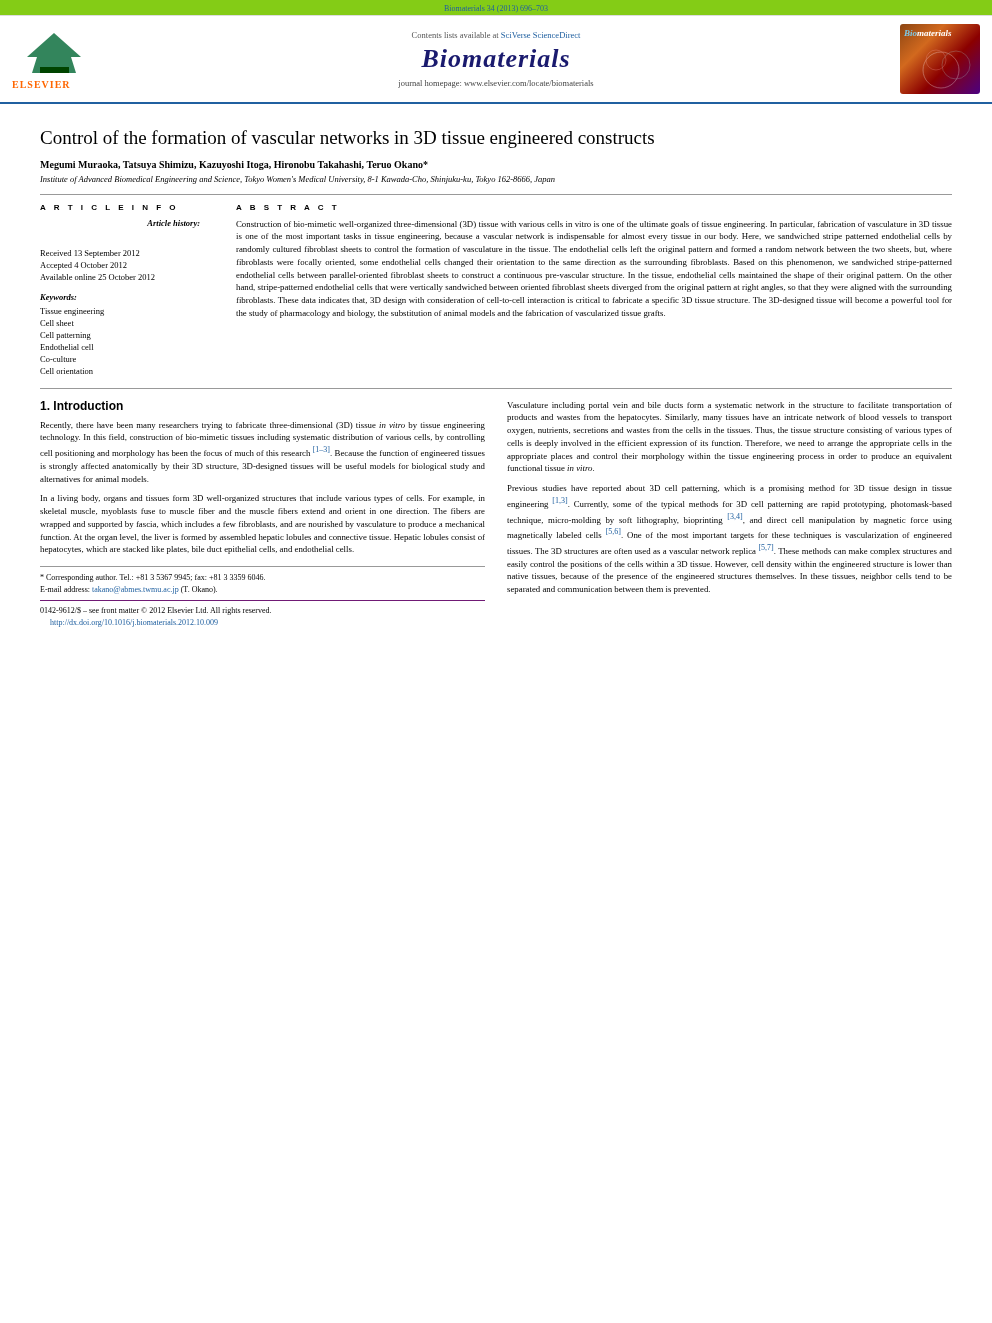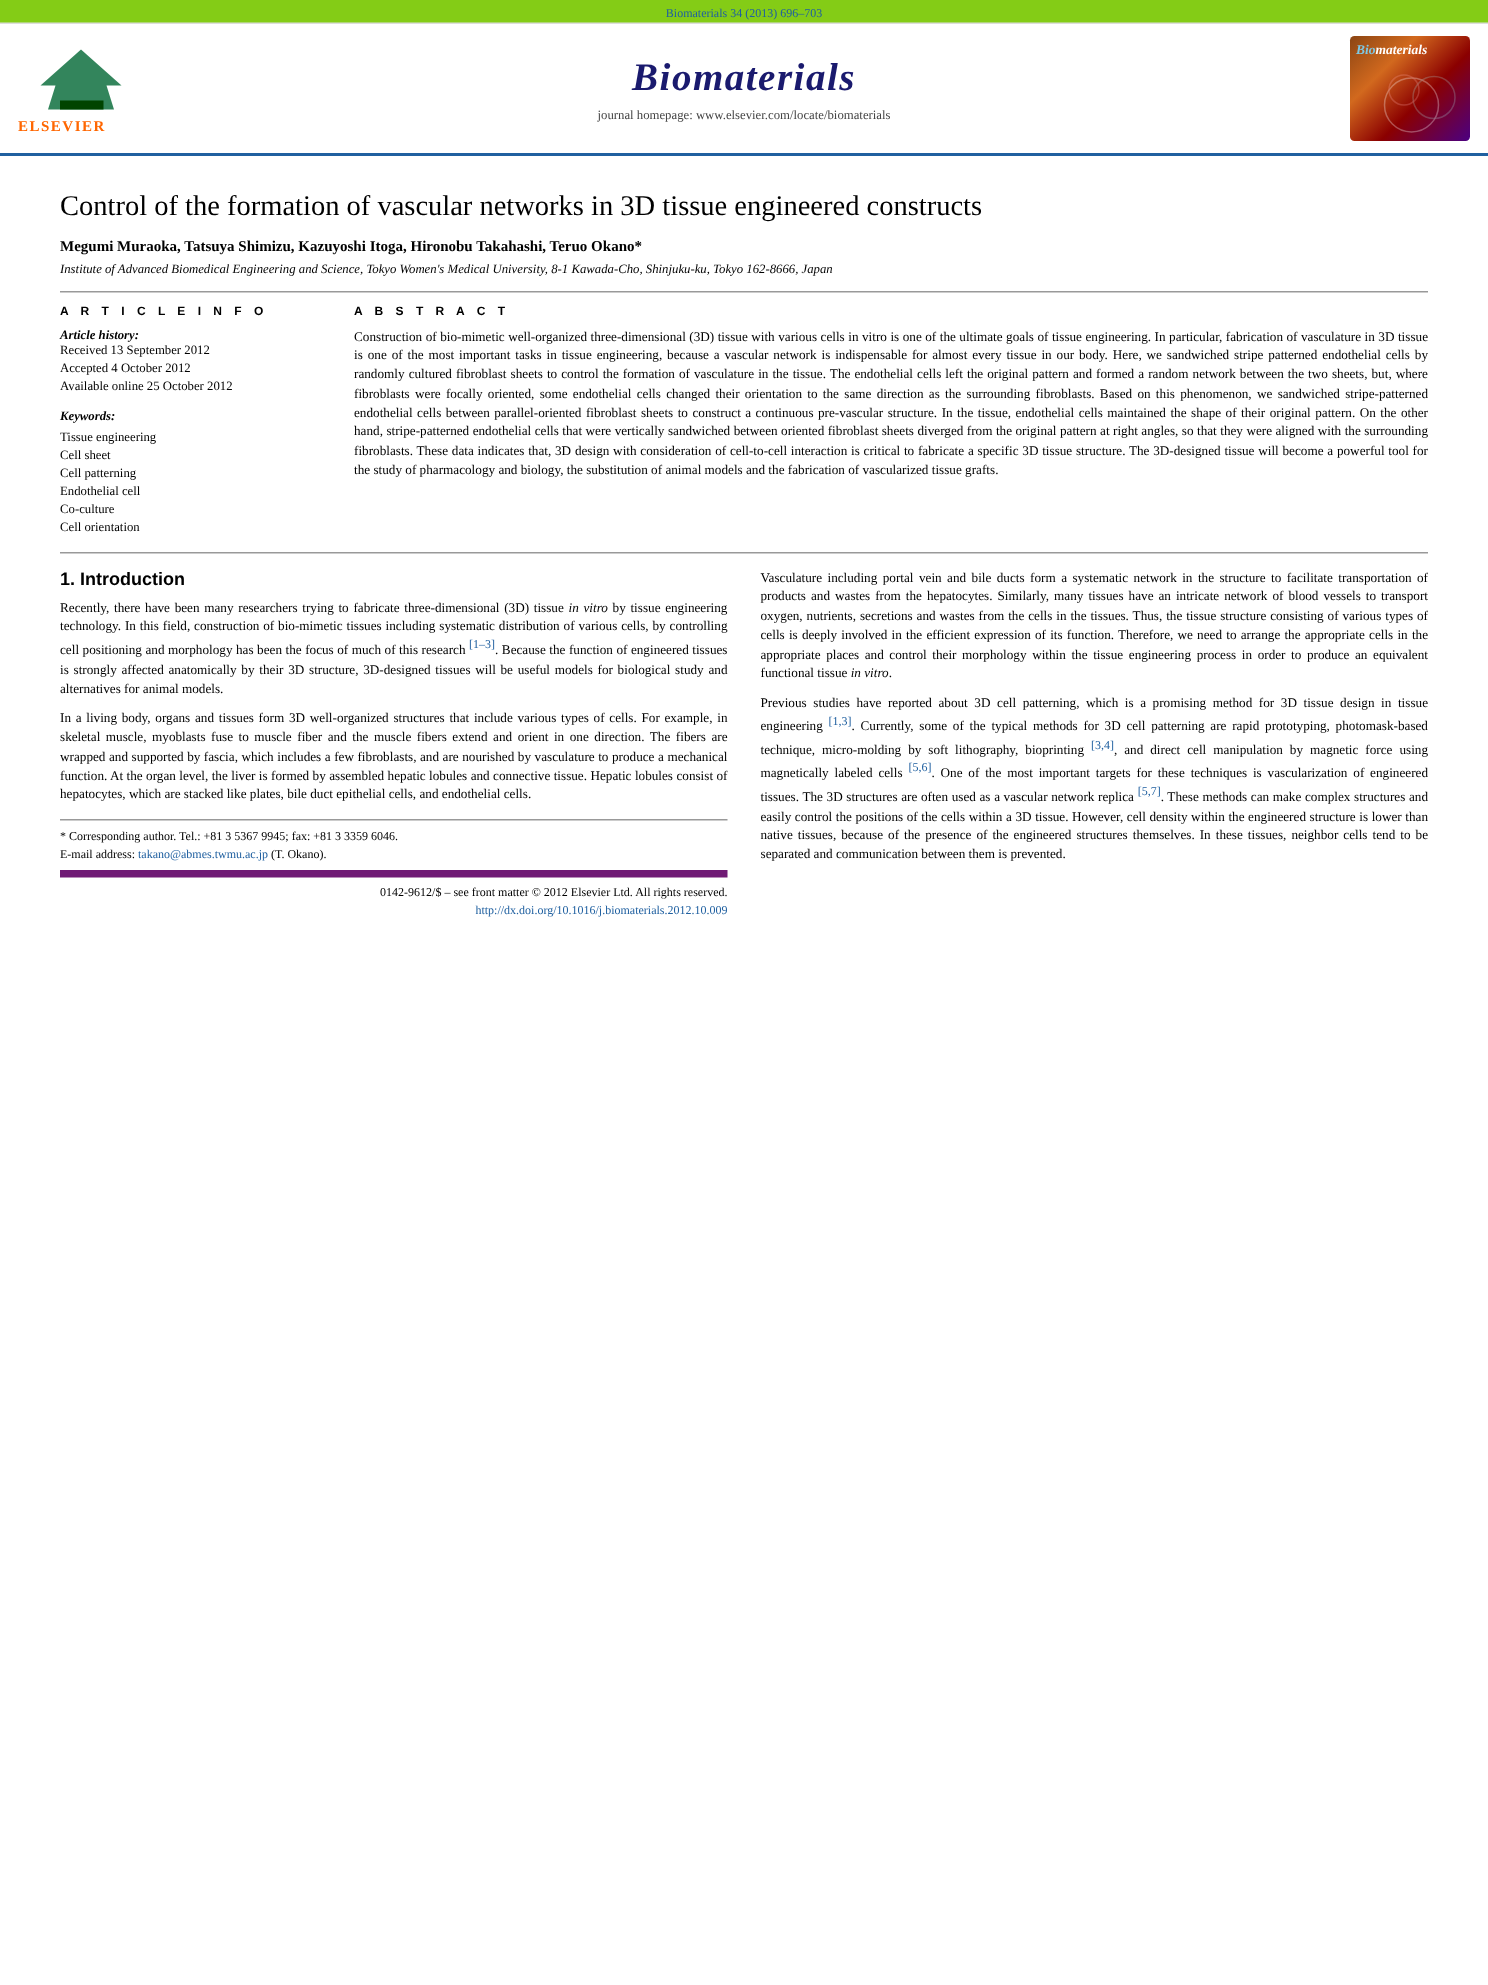--- a/index.html
+++ b/index.html
@@ -145,22 +145,23 @@
       color: #000;
       text-transform: uppercase;
       margin-bottom: 6px;
       font-family: Arial, sans-serif;
     }
 
     .article-history-label {
       font-size: 8.5px;
       font-style: italic;
       font-weight: bold;
-      margin-bottom: 0;
-      color: #000;
+      margin-bottom: 20px;
+      color: #000;
+      text-align: right;
     }
     .article-history-item {
       font-size: 8.5px;
       color: #000;
       margin-bottom: 2px;
     }
 
     .keywords-label {
       font-size: 8.5px;
       font-style: italic;
@@ -276,20 +277,24 @@
 
         <polygon points="42,4 15,28 25,28 20,44 64,44 59,28 69,28" fill="#006633" opacity="0.8"></polygon>
 
         <rect x="28" y="38" width="29" height="6" fill="#004400"></rect>
       </svg>
       <div class="elsevier-text">ELSEVIER</div>
     </div>
   </div>
 
   <div class="banner-center">
+    <div class="sciverse-line">
+      <span>Contents lists available at </span>
+      <a>SciVerse ScienceDirect</a>
+    </div>
     <div class="journal-title">Biomaterials</div>
     <div class="homepage-line">journal homepage: www.elsevier.com/locate/biomaterials</div>
   </div>
 
   <div class="banner-right">
     <div class="biomaterials-box">
       <div class="biomaterials-box-text">
         <span class="bio">Bio</span>materials
       </div>
 
@@ -376,21 +381,21 @@
         stacked like plates, bile duct epithelial cells, and endothelial cells.
       </div>
 
       <div class="footnote-area">
         <div class="footnote-text">* Corresponding author. Tel.: +81 3 5367 9945; fax: +81 3 3359 6046.</div>
         <div class="footnote-text">
           <span>E-mail address: </span>
           <a style="color:#2060a0;">takano@abmes.twmu.ac.jp</a>
           <span> (T. Okano).</span>
         </div>
-        <div style="margin-top:6px; border-top:5px solid #701a75; padding-top:5px;text-align:right;">
+        <div style="margin-top:6px; border-top:1px solid #701a75; padding-top:5px;">
           <div class="footnote-text">0142-9612/$ – see front matter © 2012 Elsevier Ltd. All rights reserved.</div>
           <div class="doi-link" style="color:#2060a0;cursor:pointer;padding-left:10px;">http://dx.doi.org/10.1016/j.biomaterials.2012.10.009</div>
         </div>
       </div>
 
     </div>
 
     <div class="body-col-right">
 
       <div class="body-text">

